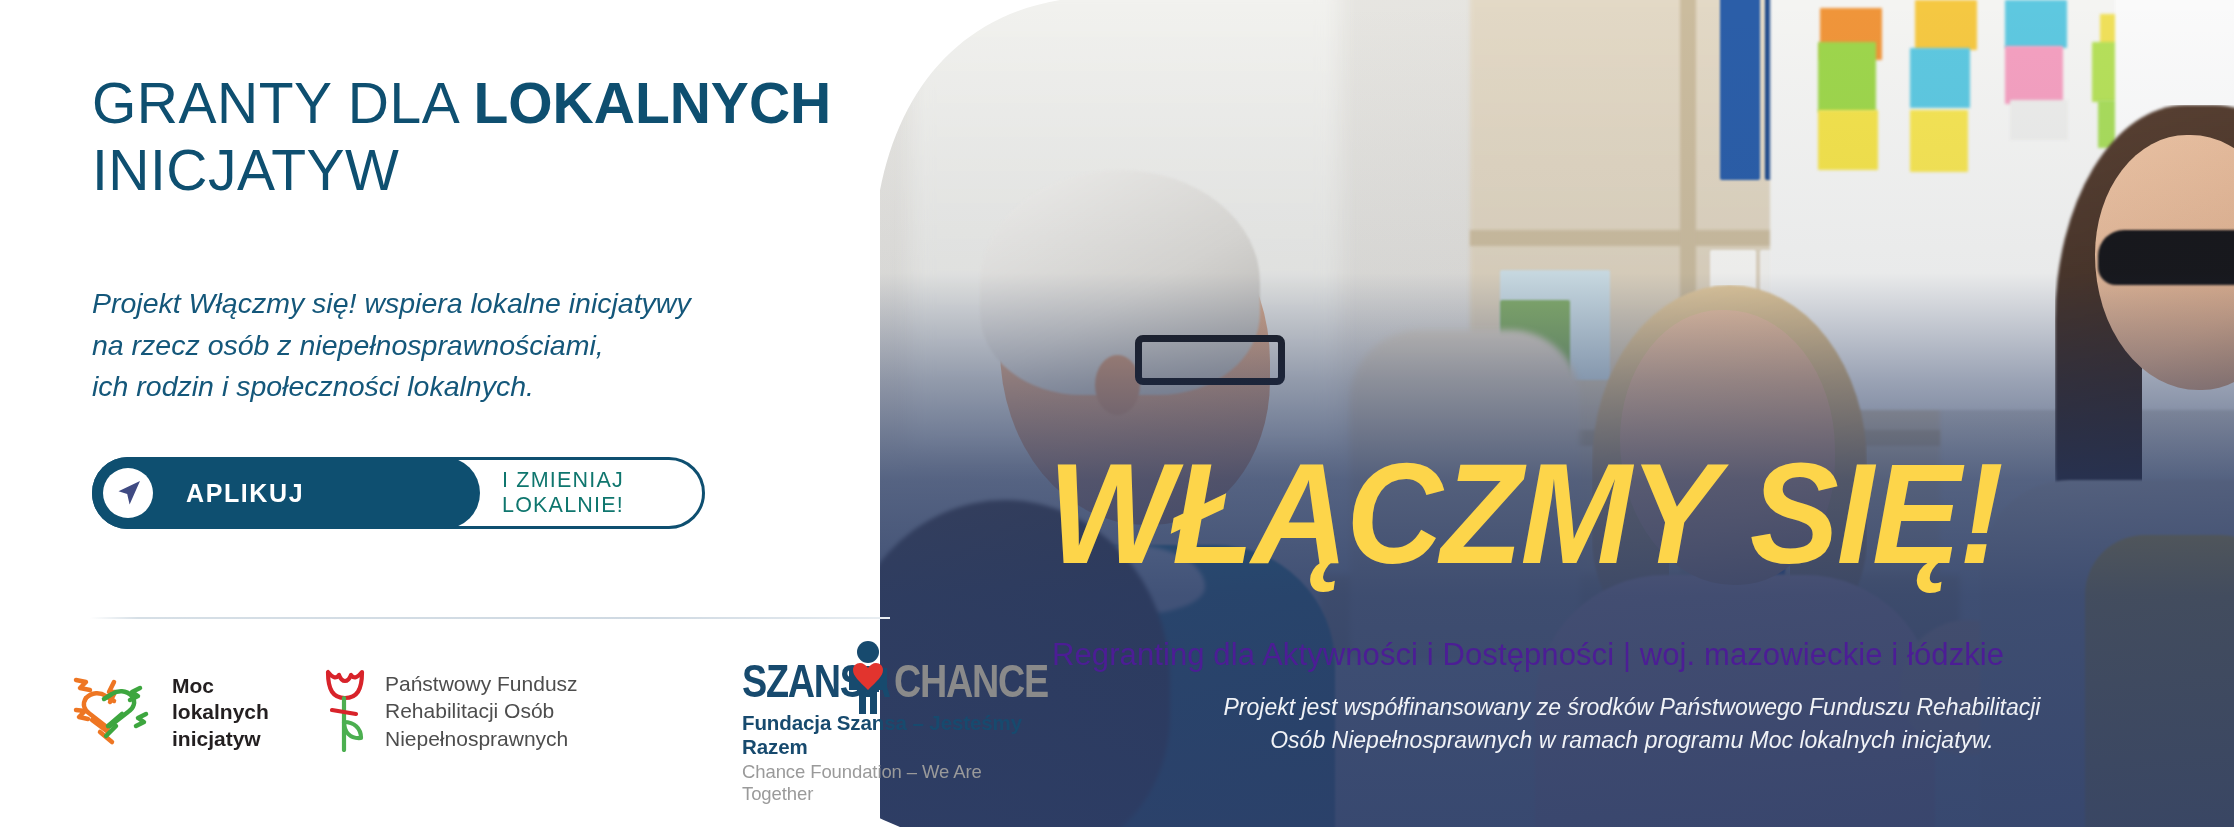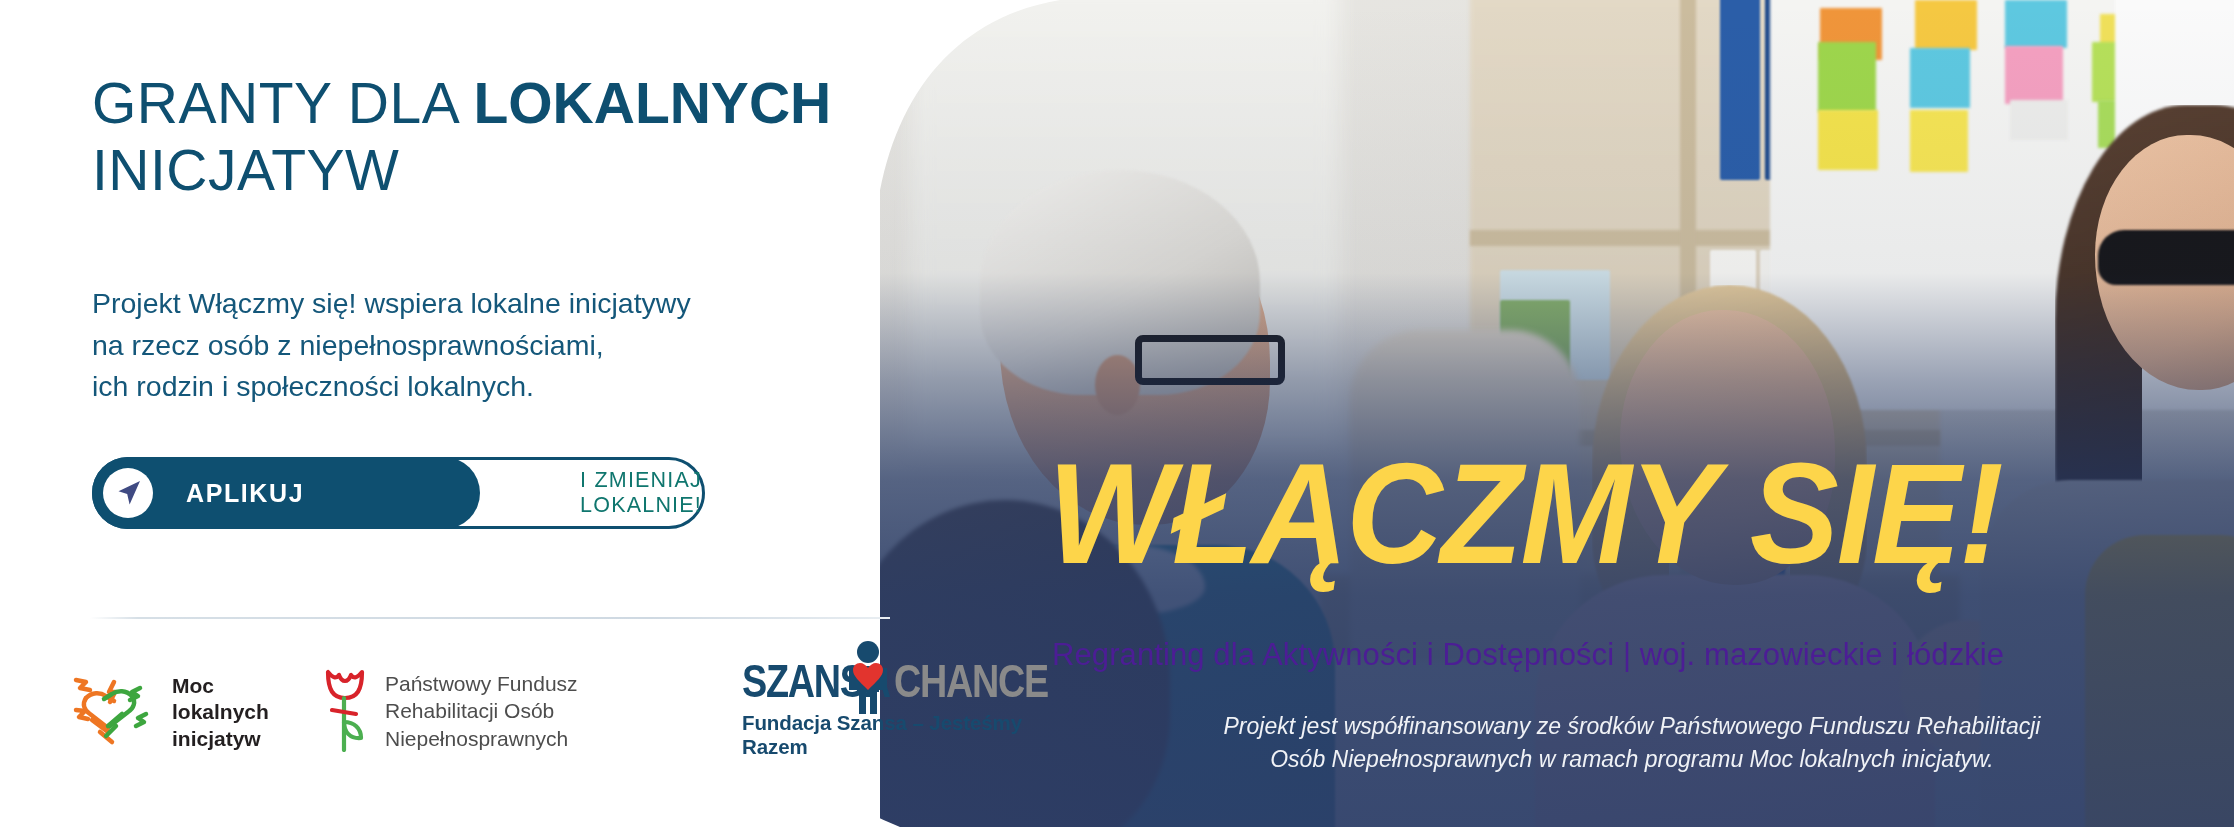--- a/index.html
+++ b/index.html
@@ -11,24 +11,24 @@
   
   .left-panel { position:absolute; left:0; top:0; width:1010px; height:827px; z-index:5;padding-left:27px; }
 
   .headline { position:absolute; left:92px; top:70px; width:830px;
               font-size:57px; line-height:1.17; letter-spacing:0.5px;
               color:#0e4f70; font-weight:300; }
   .headline .bold { font-weight:700; letter-spacing:0px; }
 
   .lede { position:absolute; left:92px; top:283px; width:820px;
           font-size:28.5px; line-height:1.46; color:#14577a; font-weight:400; }
-  .lede div { white-space:pre; }
-
-  
-  .cta { position:absolute; left:92px; top:457px; height:72px; width:613px;text-align:right; }
+  .lede div { white-space:pre;font-style:italic; }
+
+  
+  .cta { position:absolute; left:92px; top:457px; height:72px; width:613px; }
   .cta-outer { position:absolute; inset:0; border-radius:36px;
                border:3px solid #0e4f70; background:#ffffff; }
   .cta-dark { position:absolute; left:0; top:0; height:72px; width:388px;
               background:#0e4f70; border-radius:36px; }
   .cta-circle { position:absolute; left:11px; top:11px; width:50px; height:50px;
                 border-radius:50%; background:#ffffff;
                 display:flex; align-items:center; justify-content:center; }
   .cta-circle svg { display:block; }
   .cta-primary-label { position:absolute; left:94px; top:0; height:72px; width:250px;
                        display:flex; align-items:center;
@@ -167,21 +167,21 @@
                 pointer-events:none; }
   .wlaczmy { position:absolute; left:1048px; top:443px;
              font-size:142px; font-weight:700; font-style:italic;
              letter-spacing:-2px; line-height:1;
              color:#FDD54A;
              font-family:"Liberation Sans Narrow","Liberation Sans",sans-serif;
              transform:scaleX(0.94); transform-origin:left center; white-space:nowrap; }
   .subtitle { position:absolute; left:1052px; top:637px;
               font-size:31px; font-weight:400; color:#4c1d95; letter-spacing:0.1px;
               white-space:nowrap; }
-  .footnote { position:absolute; left:1052px; top:710px; width:1160px;
+  .footnote { position:absolute; left:1052px; top:691px; width:1160px;
               font-size:23px; font-style:italic; color:#f0f2f6; line-height:1.45;
               text-align:center; }
   .footnote div { white-space:nowrap; }
 </style>
 </head>
 <body>
 
 <div class="banner">
 
   <div class="photo-panel">
@@ -337,20 +337,21 @@
               <path d="M42 28 h8 v22 h-8 z" fill="#174a6e"></path>
               <path d="M20 26 h22 v26 h-22 z" fill="#174a6e"></path>
               <path d="M22 52 h7 v22 h-7 z" fill="#174a6e"></path>
               <path d="M33 52 h7 v22 h-7 z" fill="#174a6e"></path>
               <path d="M31 50 C22 41 16 36 16 30 c0-4 3-7 7-7 c3 0 6 2 8 5
                        c2-3 5-5 8-5 c4 0 7 3 7 7 c0 6 -6 11 -15 20 Z" fill="#E2342E"></path>
             </svg>
             <span class="ch-word">CHANCE</span>
           </span>
           <span class="row2" style="display:block;">Fundacja Szansa – Jesteśmy Razem</span>
+          <span class="row3" style="display:block;">Chance Foundation – We Are Together</span>
         </span>
       </div>
 
     </div>
   </div>
 
   <div class="right-text">
     <div class="wlaczmy">WŁĄCZMY SIĘ!</div>
     <div class="subtitle">Regranting dla Aktywności i Dostępności | woj. mazowieckie i łódzkie</div>
     <div class="footnote">

